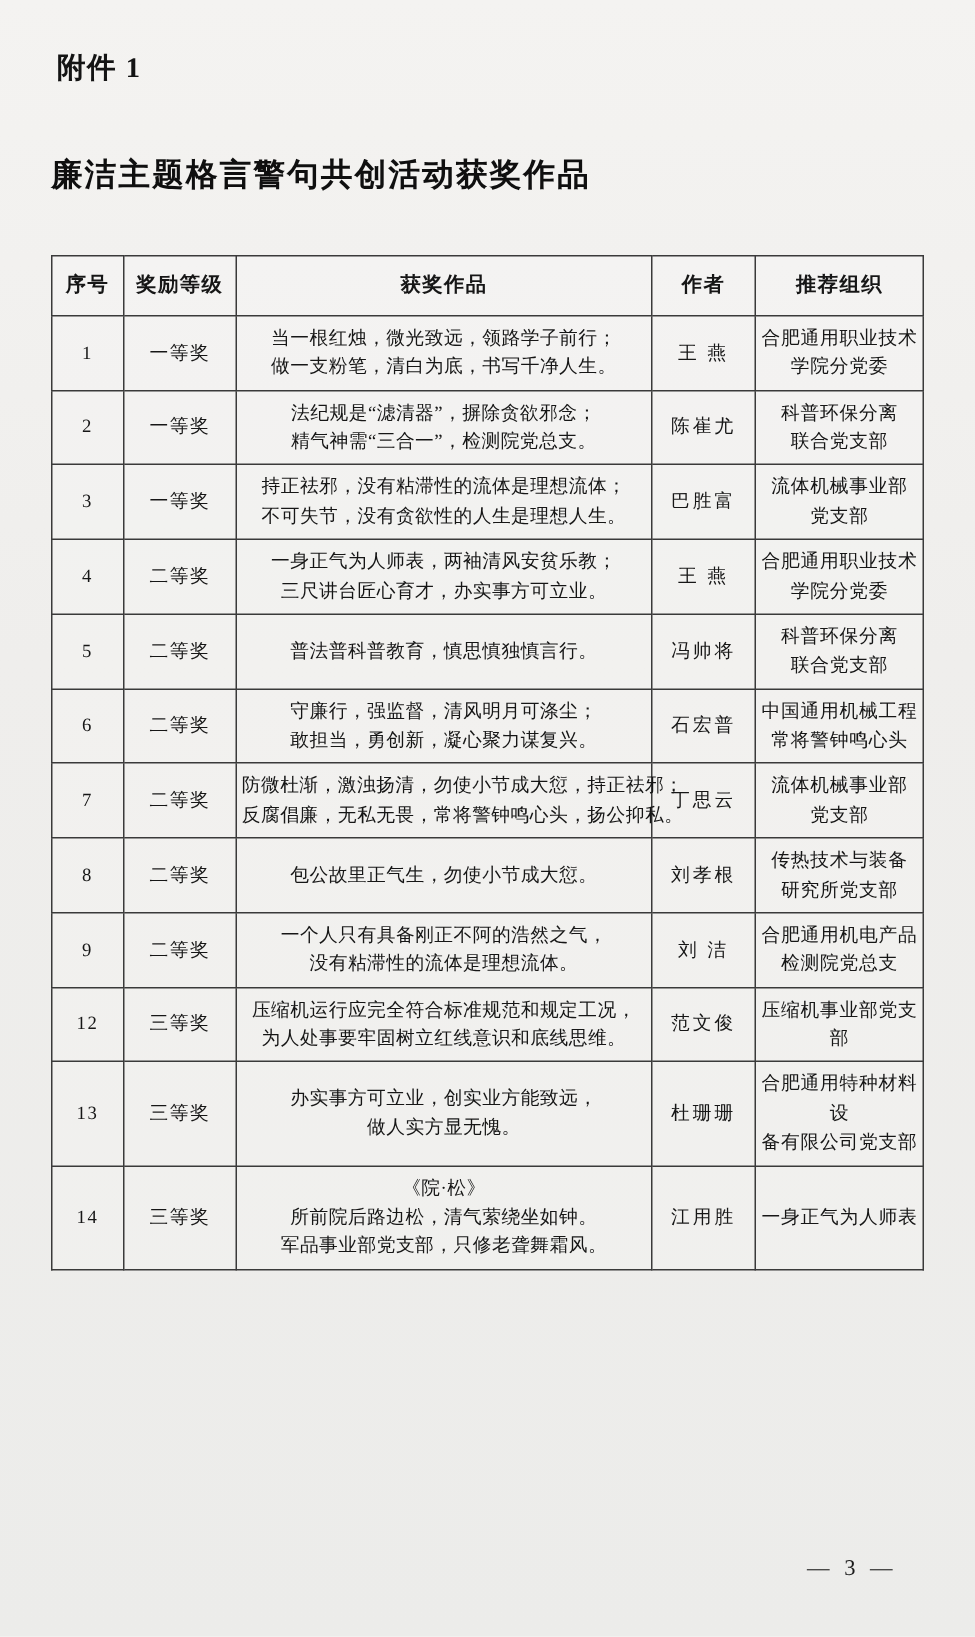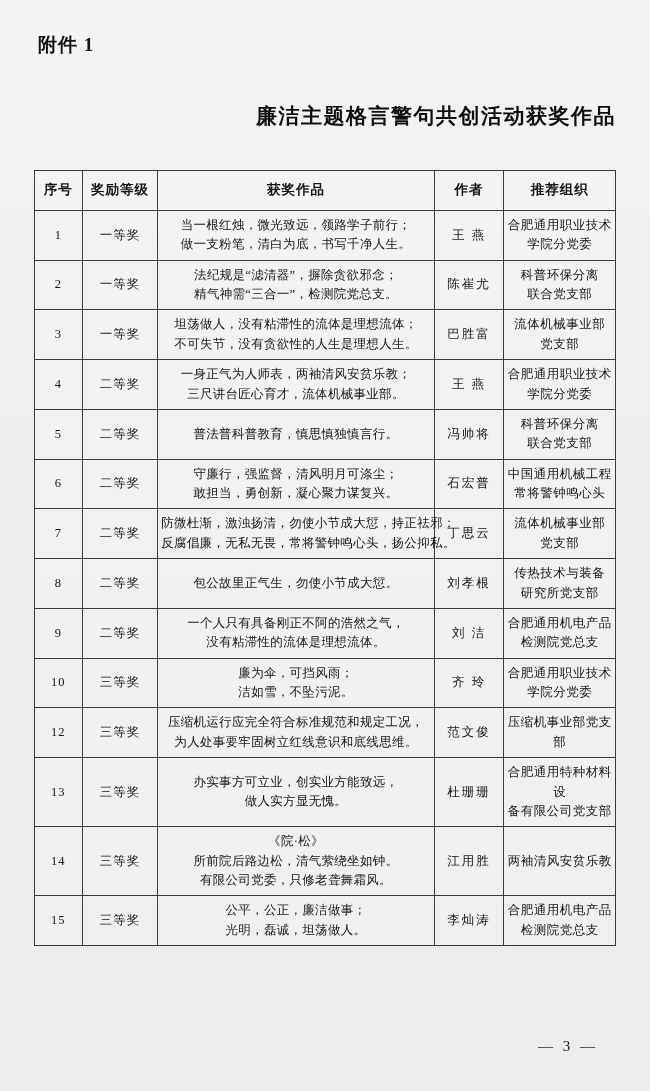--- a/index.html
+++ b/index.html
@@ -25,21 +25,21 @@
     font-family: Liberation Serif, serif;
   }
   .attachment-label {
     font-size: 19px;
     font-weight: 700;
     letter-spacing: 1px;
     margin: 4px 0 0 4px;
     color: #141414;
   }
   .doc-title {
-    text-align: right;
+    text-align: left;
     font-size: 21px;
     font-weight: 700;
     letter-spacing: 1.5px;
     margin-top: 44px;
     margin-bottom: 40px;
     color: #0f0f0f;
   }
   table.award-table {
     width: 100%;
     border-collapse: collapse;
@@ -148,35 +148,35 @@
           <td class="author-cell">陈崔尤</td>
           <td class="org-cell">
             <span class="line">科普环保分离</span>
             <span class="line">联合党支部</span>
           </td>
         </tr>
         <tr>
           <td class="index-cell">3</td>
           <td class="level-cell">一等奖</td>
           <td class="work-cell">
-            <span class="line">坦荡做人，没有粘滞性的流体是理想流体；</span>
+            <span class="line">持正祛邪，没有粘滞性的流体是理想流体；</span>
             <span class="line">不可失节，没有贪欲性的人生是理想人生。</span>
           </td>
           <td class="author-cell">巴胜富</td>
           <td class="org-cell">
             <span class="line">流体机械事业部</span>
             <span class="line">党支部</span>
           </td>
         </tr>
         <tr>
           <td class="index-cell">4</td>
           <td class="level-cell">二等奖</td>
           <td class="work-cell">
             <span class="line">一身正气为人师表，两袖清风安贫乐教；</span>
-            <span class="line">三尺讲台匠心育才，流体机械事业部。</span>
+            <span class="line">三尺讲台匠心育才，办实事方可立业。</span>
           </td>
           <td class="author-cell">王 燕</td>
           <td class="org-cell">
             <span class="line">合肥通用职业技术</span>
             <span class="line">学院分党委</span>
           </td>
         </tr>
         <tr>
           <td class="index-cell">5</td>
           <td class="level-cell">二等奖</td>
@@ -234,33 +234,20 @@
             <span class="line">一个人只有具备刚正不阿的浩然之气，</span>
             <span class="line">没有粘滞性的流体是理想流体。</span>
           </td>
           <td class="author-cell">刘 洁</td>
           <td class="org-cell">
             <span class="line">合肥通用机电产品</span>
             <span class="line">检测院党总支</span>
           </td>
         </tr>
         <tr>
-          <td class="index-cell">10</td>
-          <td class="level-cell">三等奖</td>
-          <td class="work-cell">
-            <span class="line">廉为伞，可挡风雨；</span>
-            <span class="line">洁如雪，不坠污泥。</span>
-          </td>
-          <td class="author-cell">齐 玲</td>
-          <td class="org-cell">
-            <span class="line">合肥通用职业技术</span>
-            <span class="line">学院分党委</span>
-          </td>
-        </tr>
-        <tr>
           <td class="index-cell">12</td>
           <td class="level-cell">三等奖</td>
           <td class="work-cell">
             <span class="line">压缩机运行应完全符合标准规范和规定工况，</span>
             <span class="line">为人处事要牢固树立红线意识和底线思维。</span>
           </td>
           <td class="author-cell">范文俊</td>
           <td class="org-cell">
             <span class="line">压缩机事业部党支部</span>
           </td>
@@ -277,38 +264,25 @@
             <span class="line">合肥通用特种材料设</span>
             <span class="line">备有限公司党支部</span>
           </td>
         </tr>
         <tr>
           <td class="index-cell">14</td>
           <td class="level-cell">三等奖</td>
           <td class="work-cell">
             <span class="line">《院·松》</span>
             <span class="line">所前院后路边松，清气萦绕坐如钟。</span>
-            <span class="line">有限公司党委，只修老聋舞霜风。</span>
+            <span class="line">军品事业部党支部，只修老聋舞霜风。</span>
           </td>
           <td class="author-cell">江用胜</td>
           <td class="org-cell">
-            <span class="line">两袖清风安贫乐教</span>
-          </td>
-        </tr>
-        <tr>
-          <td class="index-cell">15</td>
-          <td class="level-cell">三等奖</td>
-          <td class="work-cell">
-            <span class="line">公平，公正，廉洁做事；</span>
-            <span class="line">光明，磊诚，坦荡做人。</span>
-          </td>
-          <td class="author-cell">李灿涛</td>
-          <td class="org-cell">
-            <span class="line">合肥通用机电产品</span>
-            <span class="line">检测院党总支</span>
+            <span class="line">一身正气为人师表</span>
           </td>
         </tr>
       </tbody>
   </table>
 
   <div class="page-number">— 3 —</div>
 
 </div>
 
 </body></html>

